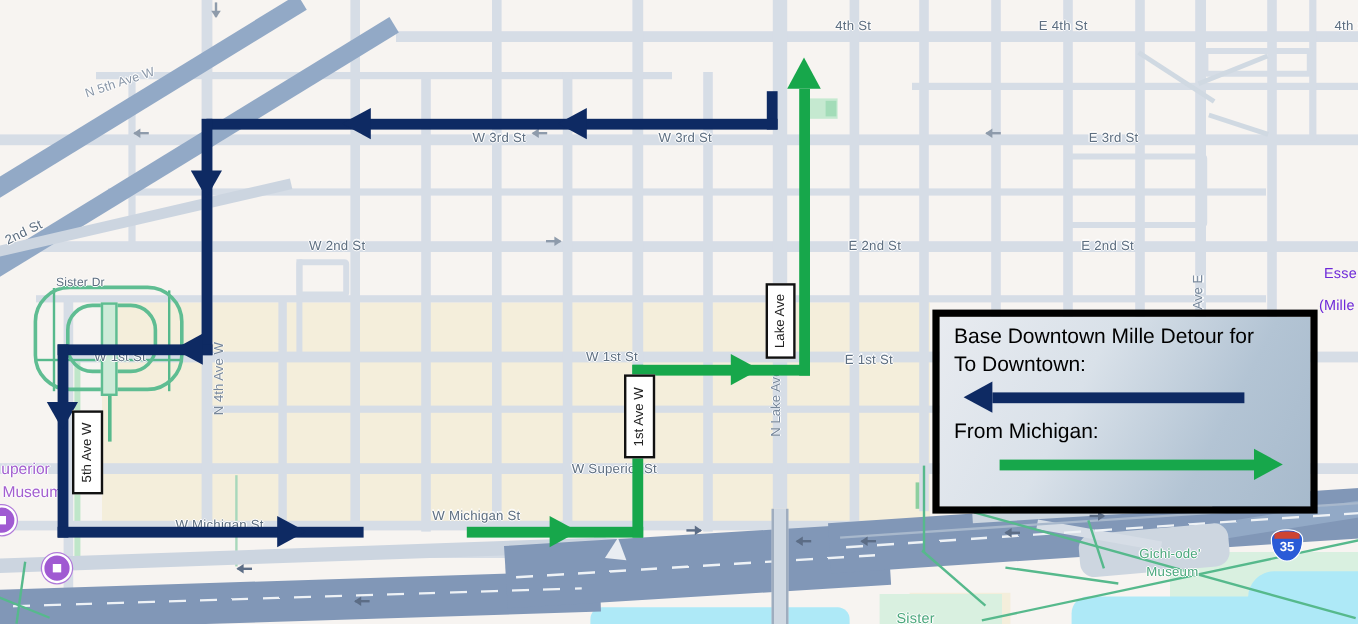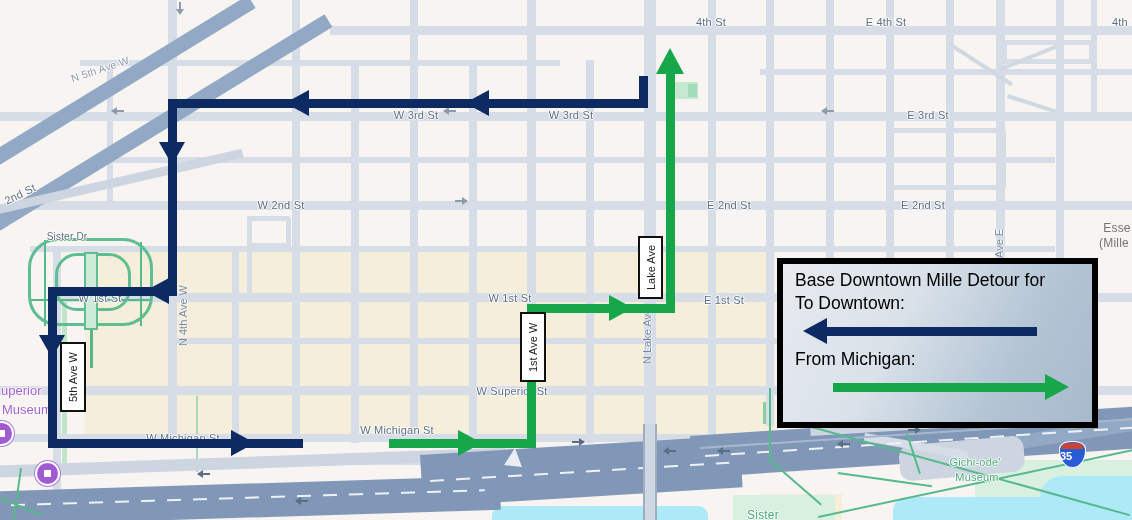--- a/index.html
+++ b/index.html
@@ -20,21 +20,21 @@
   .ow.dark{background:#5c6d86}
   .ow.dark::after{border-left-color:#5c6d86}
   .ow.l{transform:rotate(180deg)} .ow.d{transform:rotate(90deg)}
   
   .lbl{position:absolute;font-size:11px;color:#5d6e80;white-space:nowrap;z-index:20;
        transform:translate(-50%,-50%);letter-spacing:.2px;
        text-shadow:1px 0 0 #fdfdfd,-1px 0 0 #fdfdfd,0 1px 0 #fdfdfd,0 -1px 0 #fdfdfd}
   .lbl.diag1{transform:translate(-50%,-50%) rotate(-18deg);color:#8a97a8;font-size:10.5px}
   .lbl.diag2{transform:translate(-50%,-50%) rotate(-26deg)}
   .lbl.green-lbl{color:#4aa87c}
-  .lbl.red-lbl{color:#737373;font-size:12px;text-shadow:none}
+  .lbl.red-lbl{color:#6d28d9;font-size:12px;text-shadow:none}
   .lbl-left{position:absolute;font-size:13px;color:#a35fd0;white-space:nowrap;z-index:20;
        text-shadow:1px 0 0 #fdfdfd,-1px 0 0 #fdfdfd,0 1px 0 #fdfdfd,0 -1px 0 #fdfdfd}
   .vlbl{position:absolute;font-size:11px;color:#78889b;writing-mode:vertical-rl;transform:rotate(180deg);
        white-space:nowrap;z-index:20;display:flex;align-items:center;
        text-shadow:0 1px 0 #fdfdfd,0 -1px 0 #fdfdfd}
   .boxlbl{position:absolute;background:#fff;border:2px solid #111;z-index:40;
        writing-mode:vertical-rl;transform:rotate(180deg);font-size:11px;color:#222;
        display:flex;align-items:center;justify-content:center;white-space:nowrap}
   
   :root{--navy:#0e2a63;--green:#17a74b}
@@ -61,21 +61,21 @@
   .la-shaft{position:absolute;height:9px}
   .la-head{position:absolute;width:0;height:0;border:13px solid transparent}
   
   .poi-circle{position:absolute;width:25px;height:25px;border-radius:50%;background:#a05ad2;
        border:2px solid #fff;box-shadow:0 0 0 1px #b07ad9;z-index:21}
   .poi-circle::after{content:"";position:absolute;left:7px;top:7px;width:7px;height:7px;background:#fff}
   .shield{position:absolute;left:1059px;top:441px;width:27px;height:27px;background:#2a5bd7;
        border:1.5px solid #fff;border-radius:45% 45% 50% 50%/30% 30% 65% 65%;z-index:22}
   .shield .red{position:absolute;left:2px;right:2px;top:1px;height:6px;background:#ce4433;
        border-radius:40% 40% 0 0}
-  .shield .num{position:absolute;left:0;right:0;top:8px;text-align:left;color:#fff;
+  .shield .num{position:absolute;left:0;right:0;top:8px;text-align:center;color:#fff;
        font-size:11px;font-weight:bold}
   .priley{position:absolute;border:3px solid #5fbd92;background:transparent;z-index:11}
   .island{position:absolute;width:0;height:0;border-left:9px solid transparent;
        border-right:9px solid transparent;border-bottom:18px solid #e9edf2;z-index:10;transform:rotate(6deg)}
   .overpass{position:absolute;left:643px;top:424px;width:14px;height:96px;background:#cfd8e2;
        border-left:2px solid #9fadbf;border-right:2px solid #9fadbf;z-index:9}
 </style>
 </head>
 <body>
 
@@ -199,21 +199,21 @@
 
   <div class="vlbl" style="left:177px;top:266px;height:80px">N 4th Ave W</div>
   <div class="vlbl" style="left:641px;top:300px;height:64px">N Lake Ave</div>
   <div class="vlbl" style="left:993px;top:214px;height:44px">Ave E</div>
   <div class="lbl diag1" style="left:100px;top:69px">N 5th Ave W</div>
   <div class="lbl diag2" style="left:20px;top:194px">2nd St</div>
 
   <div class="lbl-left" style="left:1px;top:383px">uperior</div>
   <div class="lbl-left" style="left:2px;top:402px">Museum</div>
   <div class="lbl red-lbl" style="left:1117px;top:228px">Esse</div>
-  <div class="lbl red-lbl" style="left:1114px;top:243px">(Mille</div>
+  <div class="lbl red-lbl" style="left:1114px;top:254px">(Mille</div>
   <div class="lbl" style="left:67px;top:236px;font-size:10px">Sister Dr</div>
   <div class="lbl green-lbl" style="left:975px;top:462px">Gichi-ode'</div>
   <div class="lbl green-lbl" style="left:977px;top:477px">Museum</div>
   <div class="lbl green-lbl" style="left:763px;top:515px;font-size:12px">Sister</div>
 
   <div class="poi-circle" style="left:-11px;top:421px"></div>
   <div class="poi-circle" style="left:35px;top:461px"></div>
 
   <div class="shield">
     <div class="red"></div>

